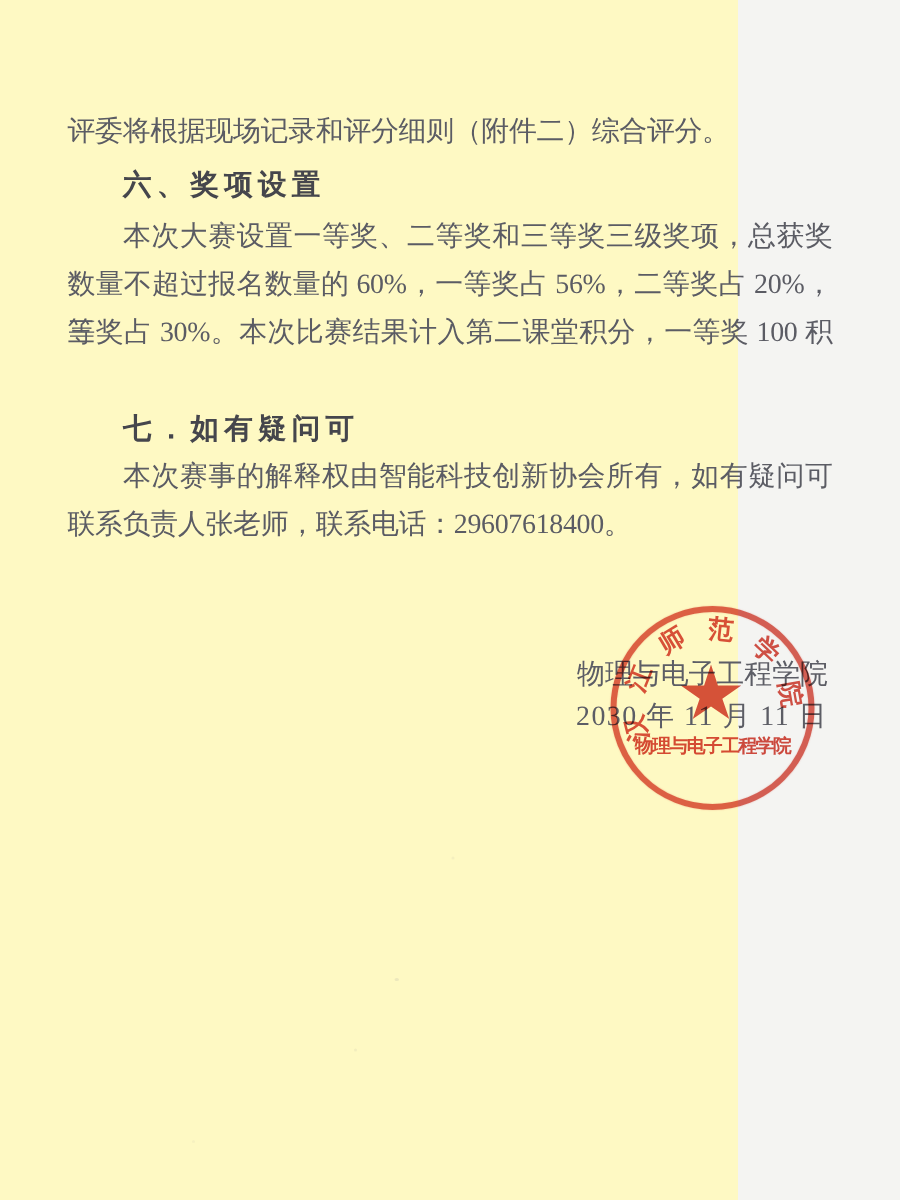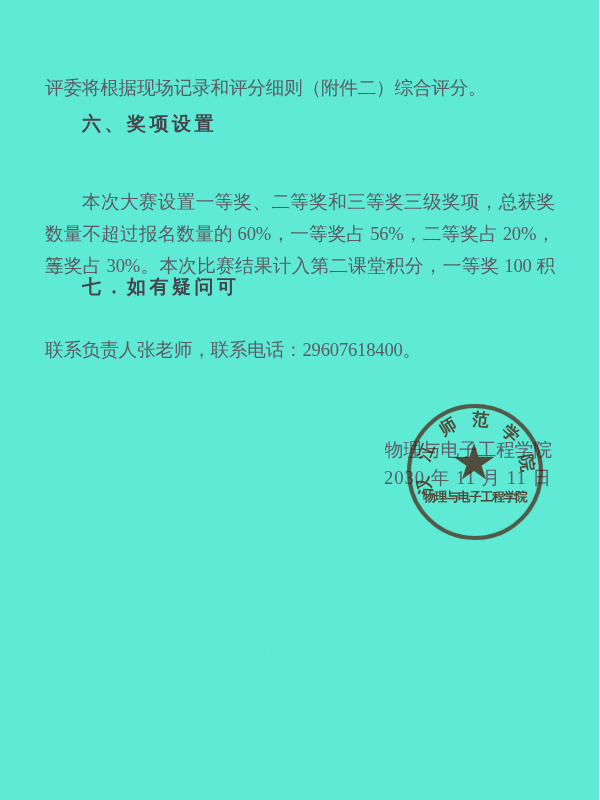--- a/index.html
+++ b/index.html
@@ -4,43 +4,42 @@
 <style>
   html,body{margin:0;padding:0;}
   body{
     width:600px;height:800px;
     background:#f4f4f2;
     font-family:"Liberation Serif", serif;
     overflow:hidden;
   }
   .page{
     position:relative;
-    width:599px;height:800px;
-    background:#5eead4;
+    width:492px;height:800px;
+    background:#fef9c3;
   }
   
   .text-col{
     position:absolute;left:45px;top:0;width:510px;height:800px;
   }
   .doc-line{
     position:absolute;left:0;width:510px;height:32px;
     line-height:32px;font-size:18.6px;color:#5b5c64;
     letter-spacing:-0.2px;
     white-space:nowrap;
   }
   .doc-line.justify{
     white-space:normal;
     text-align:justify;
     text-align-last:justify;
-    margin-top:44px;
   }
   .doc-line.indent{ text-indent:37px; }
   .doc-heading{
     position:absolute;left:37px;height:32px;line-height:32px;
-    font-family:Liberation Sans, sans-serif;
+    font-family:Liberation Mono, monospace;
     font-weight:bold;font-size:19px;color:#45464c;
     letter-spacing:3.5px;white-space:nowrap;text-align:center;
   }
   .sig-line{
     position:absolute;right:3px;height:30px;line-height:30px;
     font-size:18.6px;color:#5c5d65;text-align:right;white-space:nowrap;
   }
   .sig-date{ letter-spacing:1px; }
   
   .seal{
@@ -94,20 +93,21 @@
     <div class="doc-line" style="top:72px">评委将根据现场记录和评分细则（附件二）综合评分。</div>
 
     <div class="doc-heading" style="top:108px">六、奖项设置</div>
 
     <div class="doc-line justify indent" style="top:142px">本次大赛设置一等奖、二等奖和三等奖三级奖项，总获奖</div>
     <div class="doc-line justify" style="top:174px">数量不超过报名数量的 60%，一等奖占 56%，二等奖占 20%，三</div>
     <div class="doc-line justify" style="top:206px">等奖占 30%。本次比赛结果计入第二课堂积分，一等奖 100 积</div>
 
     <div class="doc-heading" style="top:271px">七．如有疑问可</div>
 
+    <div class="doc-line justify indent" style="top:302px">本次赛事的解释权由智能科技创新协会所有，如有疑问可</div>
     <div class="doc-line" style="top:334px">联系负责人张老师，联系电话：29607618400。</div>
 
     <div class="sig-line" style="top:435px">物理与电子工程学院</div>
     <div class="sig-line sig-date" style="top:463px">2030 年 11 月 11 日</div>
   </div>
 
   <div class="seal">
     <div class="seal-ring"></div>
     <span class="arc-char">汉</span>
     <span class="arc-char">江</span>

